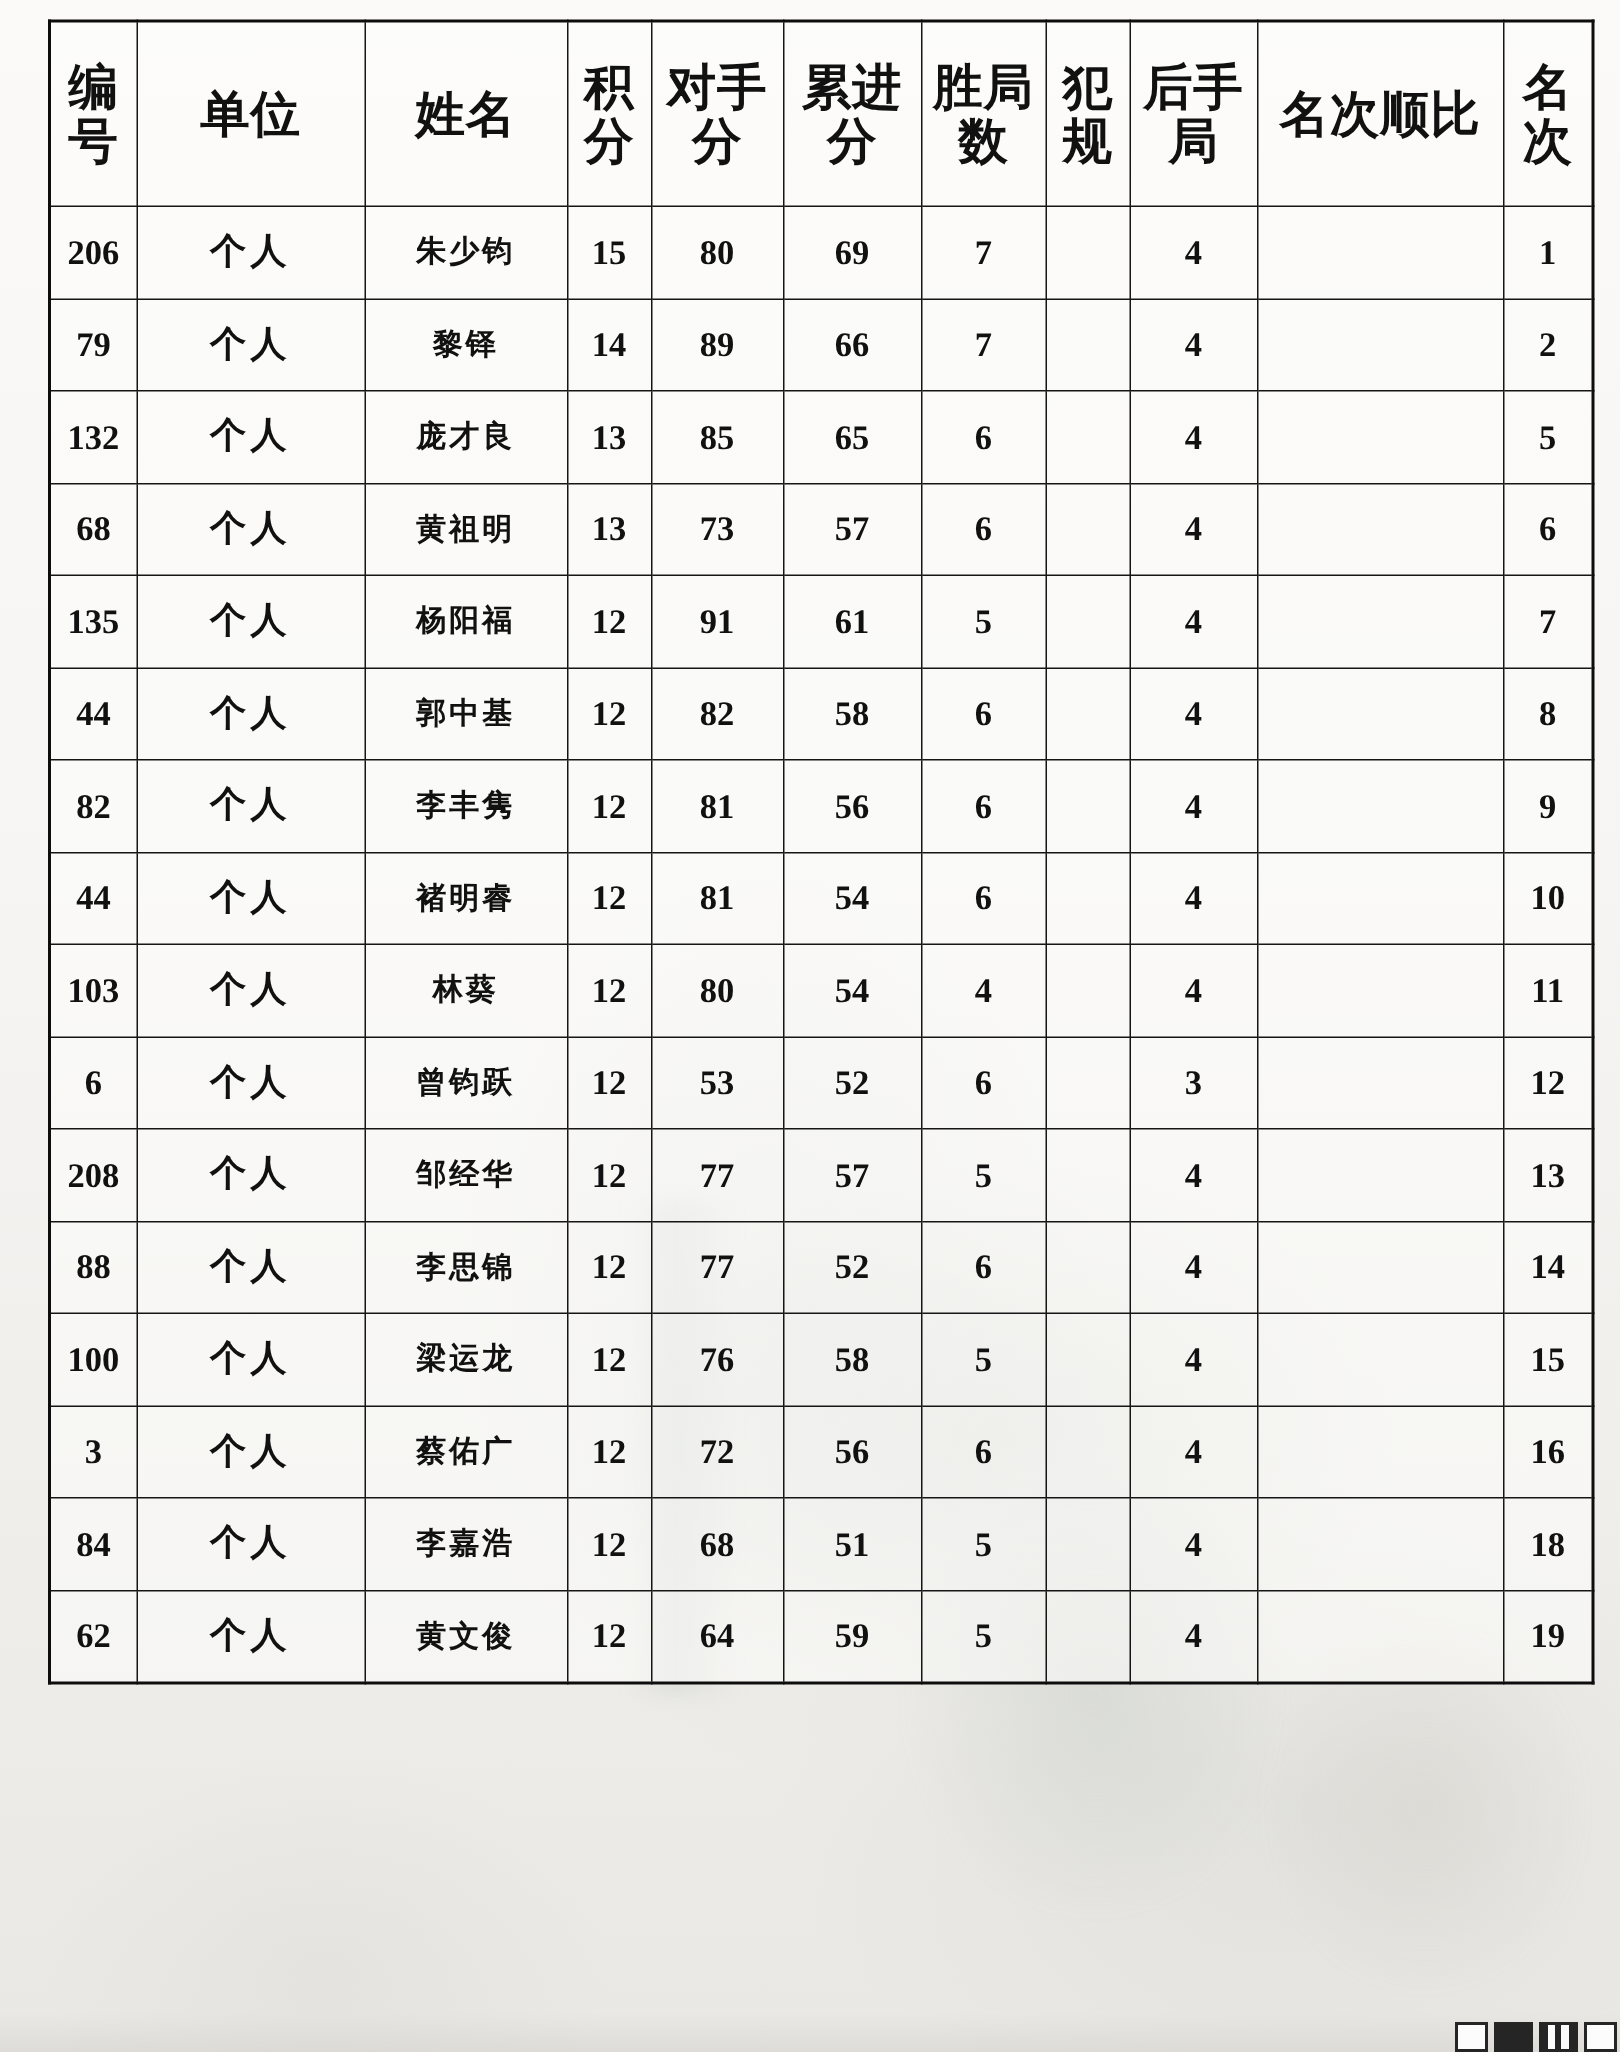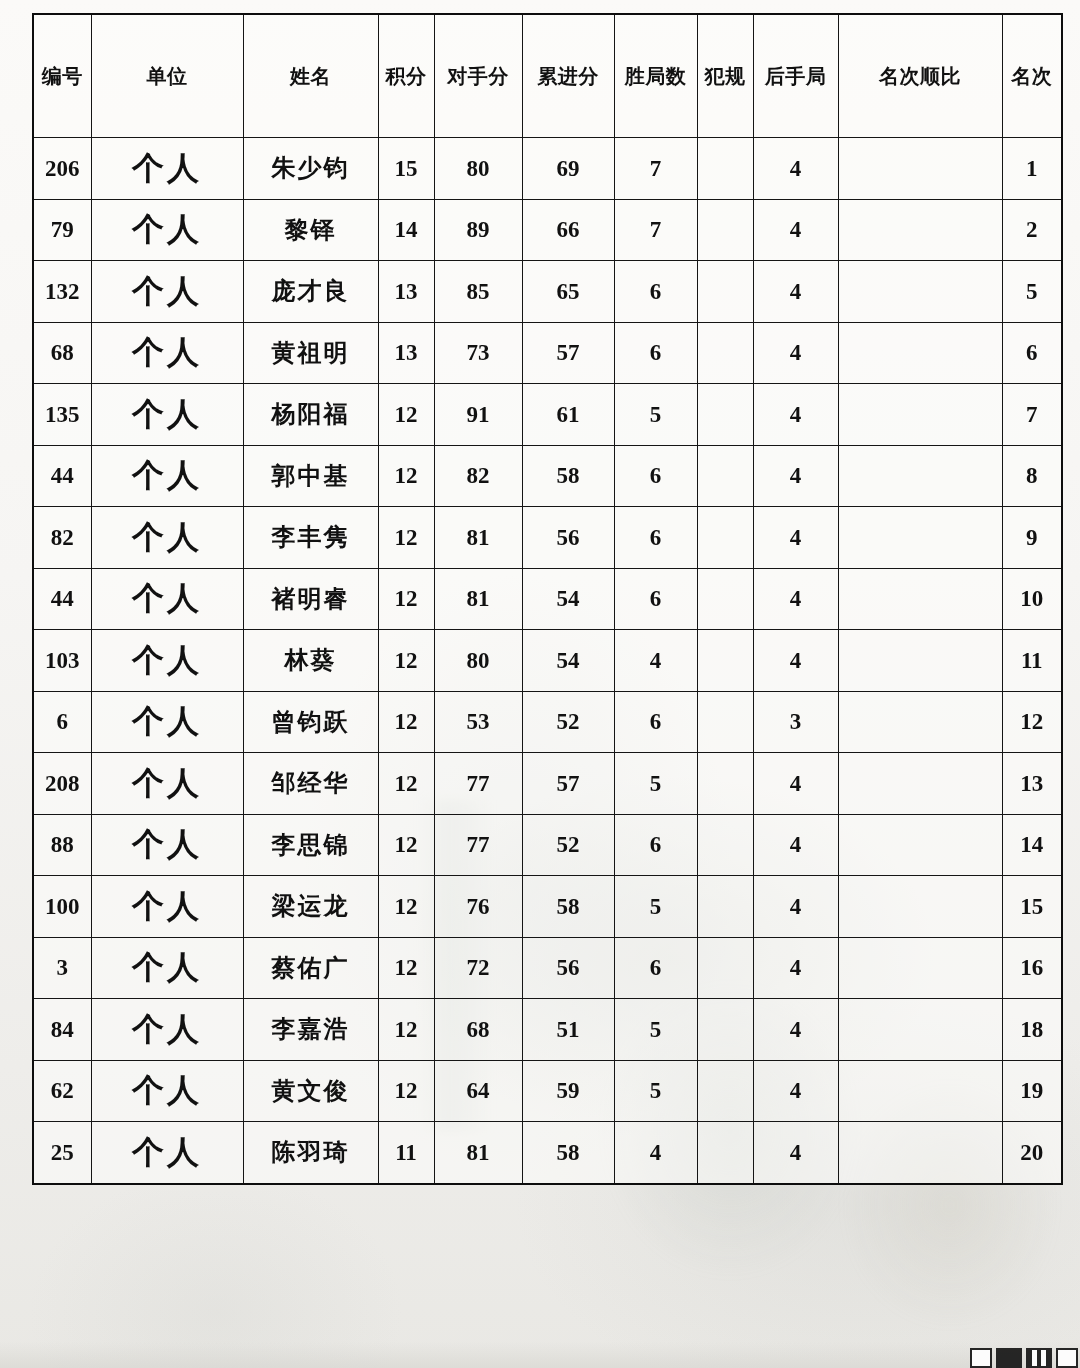--- a/index.html
+++ b/index.html
@@ -41,38 +41,38 @@
     vertical-align:middle;
     color:#111;
     padding:0;
     line-height:1.1;
   }
   table.results{
     border:2.4px solid #0d0d0d;
   }
   thead th{
     height:122px;
-    font-size:20px;
+    font-size:33px;
     font-weight:700;
     font-family:"Liberation Sans","DejaVu Sans",sans-serif;
     letter-spacing:.5px;
   }
   tbody td{
     height:60.5px;
     font-size:23px;
     font-weight:600;
   }
   td.c-name{
-    font-size:24px;
+    font-size:20px;
     font-weight:700;
     font-family:Liberation Serif, serif;
     letter-spacing:2px;
   }
   td.c-unit{
-    font-size:32px;
+    font-size:24px;
     font-weight:600;
     font-family:"Liberation Sans","DejaVu Sans",sans-serif;
     letter-spacing:3px;
     margin-left:32px;
   }
   td.c-num{
     font-family:"Liberation Serif","DejaVu Serif",serif;
     font-size:23px;
     font-weight:600;
   }
@@ -370,33 +370,20 @@
             <td class="c-name">黄文俊</td>
             <td class="c-num">12</td>
             <td class="c-num">64</td>
             <td class="c-num">59</td>
             <td class="c-num">5</td>
             <td class="c-num"></td>
             <td class="c-num">4</td>
             <td class="c-num"></td>
             <td class="c-num">19</td>
           </tr>
-          <tr>
-            <td class="c-num">25</td>
-            <td class="c-unit">个人</td>
-            <td class="c-name">陈羽琦</td>
-            <td class="c-num">11</td>
-            <td class="c-num">81</td>
-            <td class="c-num">58</td>
-            <td class="c-num">4</td>
-            <td class="c-num"></td>
-            <td class="c-num">4</td>
-            <td class="c-num"></td>
-            <td class="c-num">20</td>
-          </tr>
         </tbody>
     </table>
   </div>
 
   <div class="edge-dark"></div>
 
   <div class="watermark">
     <div class="wm-box wm-b1"></div>
     <div class="wm-box wm-b2"></div>
     <div class="wm-box wm-b3"></div>

